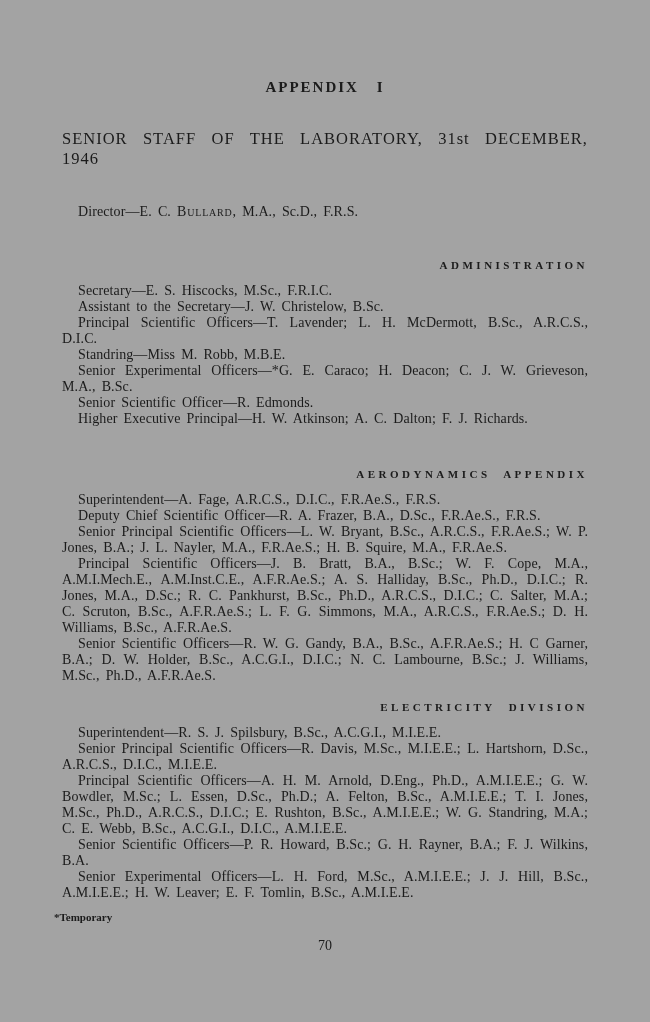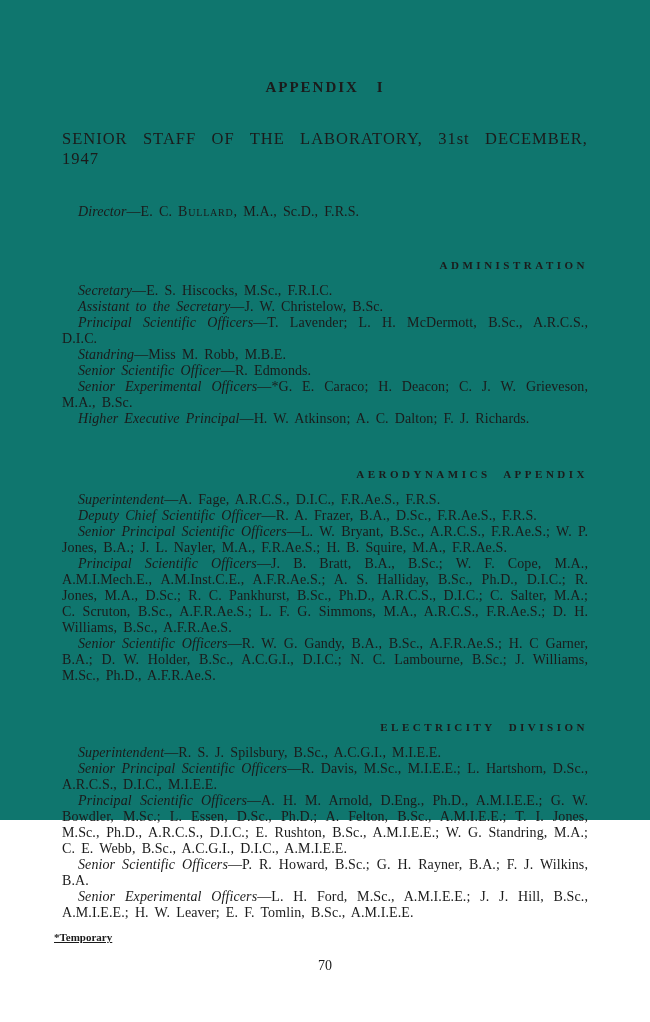--- a/index.html
+++ b/index.html
@@ -10,23 +10,23 @@
   body {
     width: 650px;
     height: 1022px;
     overflow: hidden;
     font-family: "Liberation Serif", "DejaVu Serif", serif;
     color: #1b1b1b;
   }
   .page {
     box-sizing: border-box;
     width: 650px;
-    height: 820px;
+    height: 1022px;
     padding: 78px 62px 0 62px;
-    background: #0f766e;
+    background: #a3a3a3;
   }
   .appendix-heading {
     text-align: center;
     font-size: 15px;
     font-weight: bold;
     letter-spacing: 2px;
     word-spacing: 12px;
     line-height: 18px;
   }
   .main-title {
@@ -42,74 +42,72 @@
   .entry {
     margin: 0;
     font-size: 14px;
     line-height: 16px;
     text-align: justify;
     text-indent: 16px;
     word-spacing: 2.5px;
     letter-spacing: 0.1px;
   }
   .entry .role {
-    font-style: italic;
   }
   .director-entry {
     margin-top: 35px;
   }
   .director-entry .smallcaps-name {
     font-variant: small-caps;
     letter-spacing: 0.8px;
   }
   .section-heading {
     text-align: right;
     font-size: 11px;
     font-weight: bold;
     letter-spacing: 3.5px;
     word-spacing: 7px;
     line-height: 14px;
   }
   .section-heading.s0 { margin-top: 38px; margin-bottom: 11px; }
   .section-heading.s1 { margin-top: 40px; margin-bottom: 11px; }
-  .section-heading.s2 { margin-top: 36px; margin-bottom: 11px; font-family: Liberation Serif, serif; }
+  .section-heading.s2 { margin-top: 16px; margin-bottom: 11px; font-family: Liberation Serif, serif; }
   .footnote {
     margin-top: 10px;
     margin-left: -8px;
     font-size: 11px;
     font-weight: bold;
     line-height: 13px;
-    text-decoration: underline;
   }
   .page-number {
     margin-top: 14px;
     text-align: center;
     font-size: 14px;
     line-height: 16px;
   }
 </style>
 </head>
 <body>
 
 <div class="page">
 
   <div class="appendix-heading">APPENDIX  I</div>
 
-  <div class="main-title">SENIOR STAFF OF THE LABORATORY, 31st DECEMBER, 1947</div>
+  <div class="main-title">SENIOR STAFF OF THE LABORATORY, 31st DECEMBER, 1946</div>
 
   <p class="entry director-entry"><span class="role">Director</span><span>—</span><span>E. C. </span><span class="smallcaps-name">Bullard</span><span>, M.A., Sc.D., F.R.S.</span></p>
 
   <div class="section">
     <div class="section-heading s0">ADMINISTRATION</div>
     <p class="entry"><span class="role">Secretary</span><span>—E. S. Hiscocks, M.Sc., F.R.I.C.</span></p>
     <p class="entry"><span class="role">Assistant to the Secretary</span><span>—J. W. Christelow, B.Sc.</span></p>
     <p class="entry"><span class="role">Principal Scientific Officers</span><span>—T. Lavender; L. H. McDermott, B.Sc., A.R.C.S., D.I.C.</span></p>
     <p class="entry"><span class="role">Standring</span><span>—Miss M. Robb, M.B.E.</span></p>
+    <p class="entry"><span class="role">Senior Experimental Officers</span><span>—*G. E. Caraco; H. Deacon; C. J. W. Grieveson, M.A., B.Sc.</span></p>
     <p class="entry"><span class="role">Senior Scientific Officer</span><span>—R. Edmonds.</span></p>
-    <p class="entry"><span class="role">Senior Experimental Officers</span><span>—*G. E. Caraco; H. Deacon; C. J. W. Grieveson, M.A., B.Sc.</span></p>
     <p class="entry"><span class="role">Higher Executive Principal</span><span>—H. W. Atkinson; A. C. Dalton; F. J. Richards.</span></p>
   </div>
 
   <div class="section">
     <div class="section-heading s1">AERODYNAMICS APPENDIX</div>
     <p class="entry"><span class="role">Superintendent</span><span>—A. Fage, A.R.C.S., D.I.C., F.R.Ae.S., F.R.S.</span></p>
     <p class="entry"><span class="role">Deputy Chief Scientific Officer</span><span>—R. A. Frazer, B.A., D.Sc., F.R.Ae.S., F.R.S.</span></p>
     <p class="entry"><span class="role">Senior Principal Scientific Officers</span><span>—L. W. Bryant, B.Sc., A.R.C.S., F.R.Ae.S.; W. P. Jones, B.A.; J. L. Nayler, M.A., F.R.Ae.S.; H. B. Squire, M.A., F.R.Ae.S.</span></p>
     <p class="entry"><span class="role">Principal Scientific Officers</span><span>—J. B. Bratt, B.A., B.Sc.; W. F. Cope, M.A., A.M.I.Mech.E., A.M.Inst.C.E., A.F.R.Ae.S.; A. S. Halliday, B.Sc., Ph.D., D.I.C.; R. Jones, M.A., D.Sc.; R. C. Pankhurst, B.Sc., Ph.D., A.R.C.S., D.I.C.; C. Salter, M.A.; C. Scruton, B.Sc., A.F.R.Ae.S.; L. F. G. Simmons, M.A., A.R.C.S., F.R.Ae.S.; D. H. Williams, B.Sc., A.F.R.Ae.S.</span></p>
     <p class="entry"><span class="role">Senior Scientific Officers</span><span>—R. W. G. Gandy, B.A., B.Sc., A.F.R.Ae.S.; H. C Garner, B.A.; D. W. Holder, B.Sc., A.C.G.I., D.I.C.; N. C. Lambourne, B.Sc.; J. Williams, M.Sc., Ph.D., A.F.R.Ae.S.</span></p>

